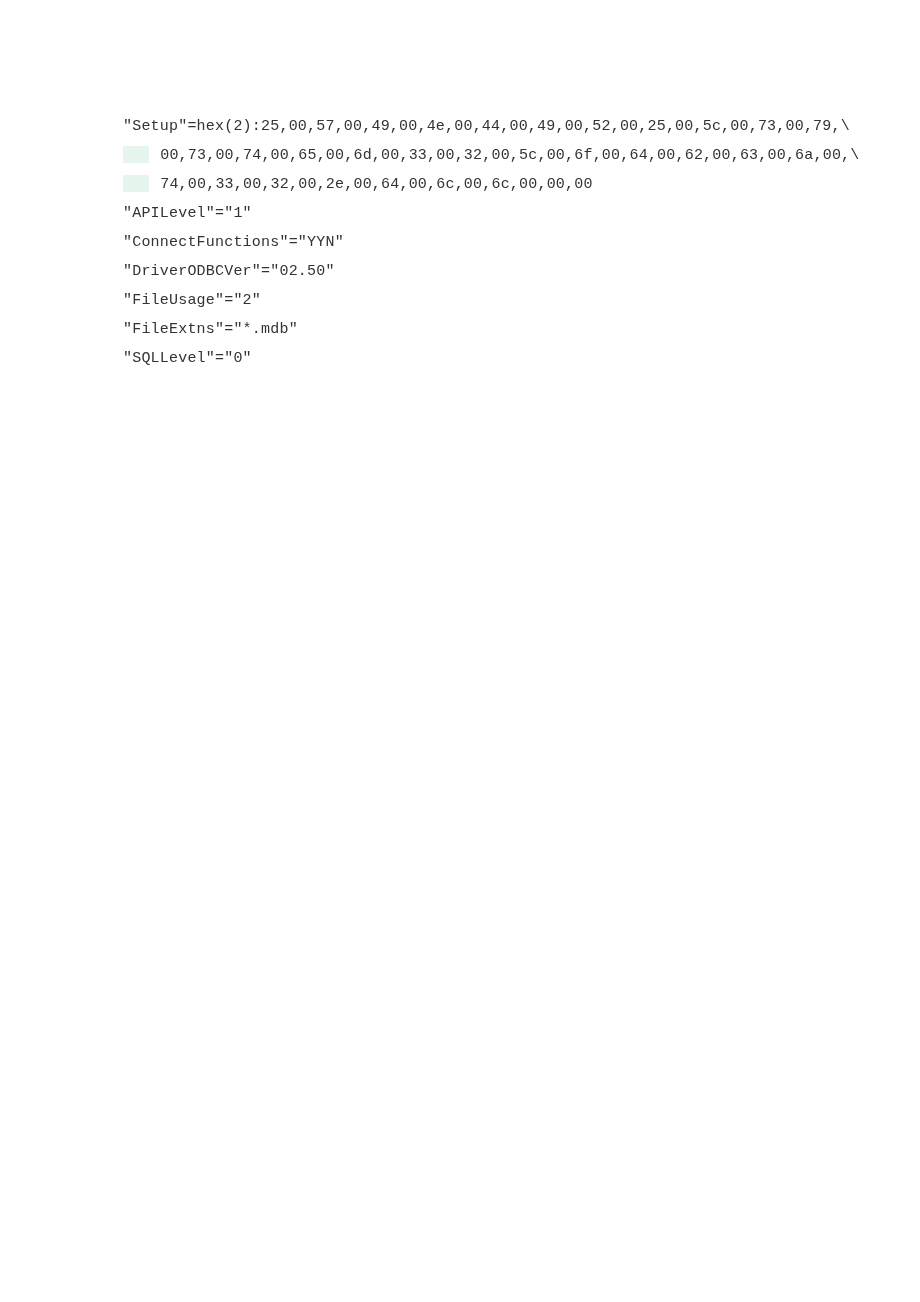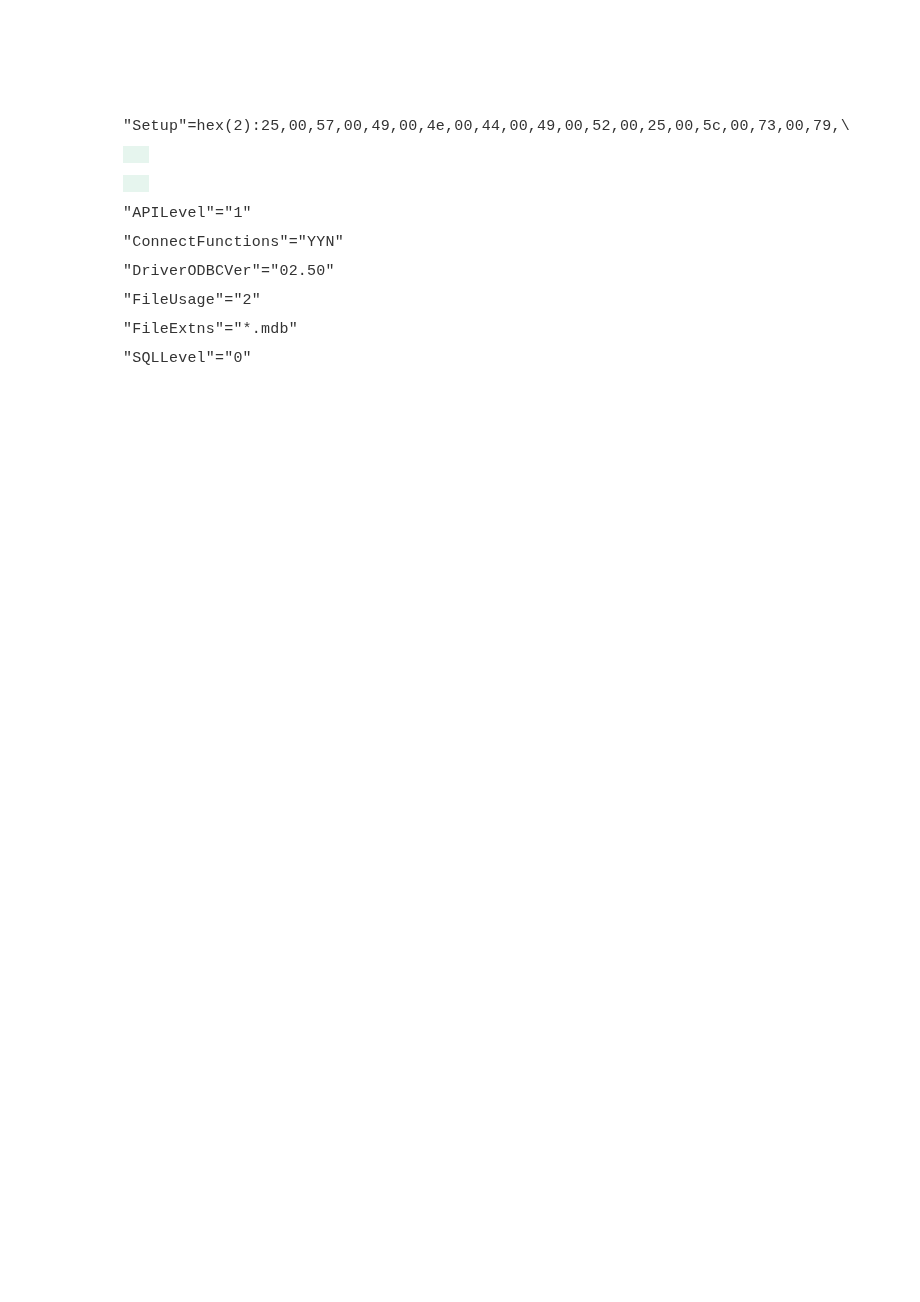--- a/index.html
+++ b/index.html
@@ -28,21 +28,21 @@
     margin-right: 2px;
     position: relative;
     top: -1px;
   }
 </style>
 </head>
 <body>
 
 <div class="page">
   <div class="line">"Setup"=hex(2):25,00,57,00,49,00,4e,00,44,00,49,00,52,00,25,00,5c,00,73,00,79,\</div>
-  <div class="line"><span class="indent-block"></span> </div>
-  <div class="line"><span class="indent-block"></span> </div>
+  <div class="line"><span class="indent-block"></span> <span>00,73,00,74,00,65,00,6d,00,33,00,32,00,5c,00,6f,00,64,00,62,00,63,00,6a,00,\</span></div>
+  <div class="line"><span class="indent-block"></span> <span>74,00,33,00,32,00,2e,00,64,00,6c,00,6c,00,00,00</span></div>
   <div class="line">"APILevel"="1"</div>
   <div class="line">"ConnectFunctions"="YYN"</div>
   <div class="line">"DriverODBCVer"="02.50"</div>
   <div class="line">"FileUsage"="2"</div>
   <div class="line">"FileExtns"="*.mdb"</div>
   <div class="line">"SQLLevel"="0"</div>
 </div>
 
 </body></html>

